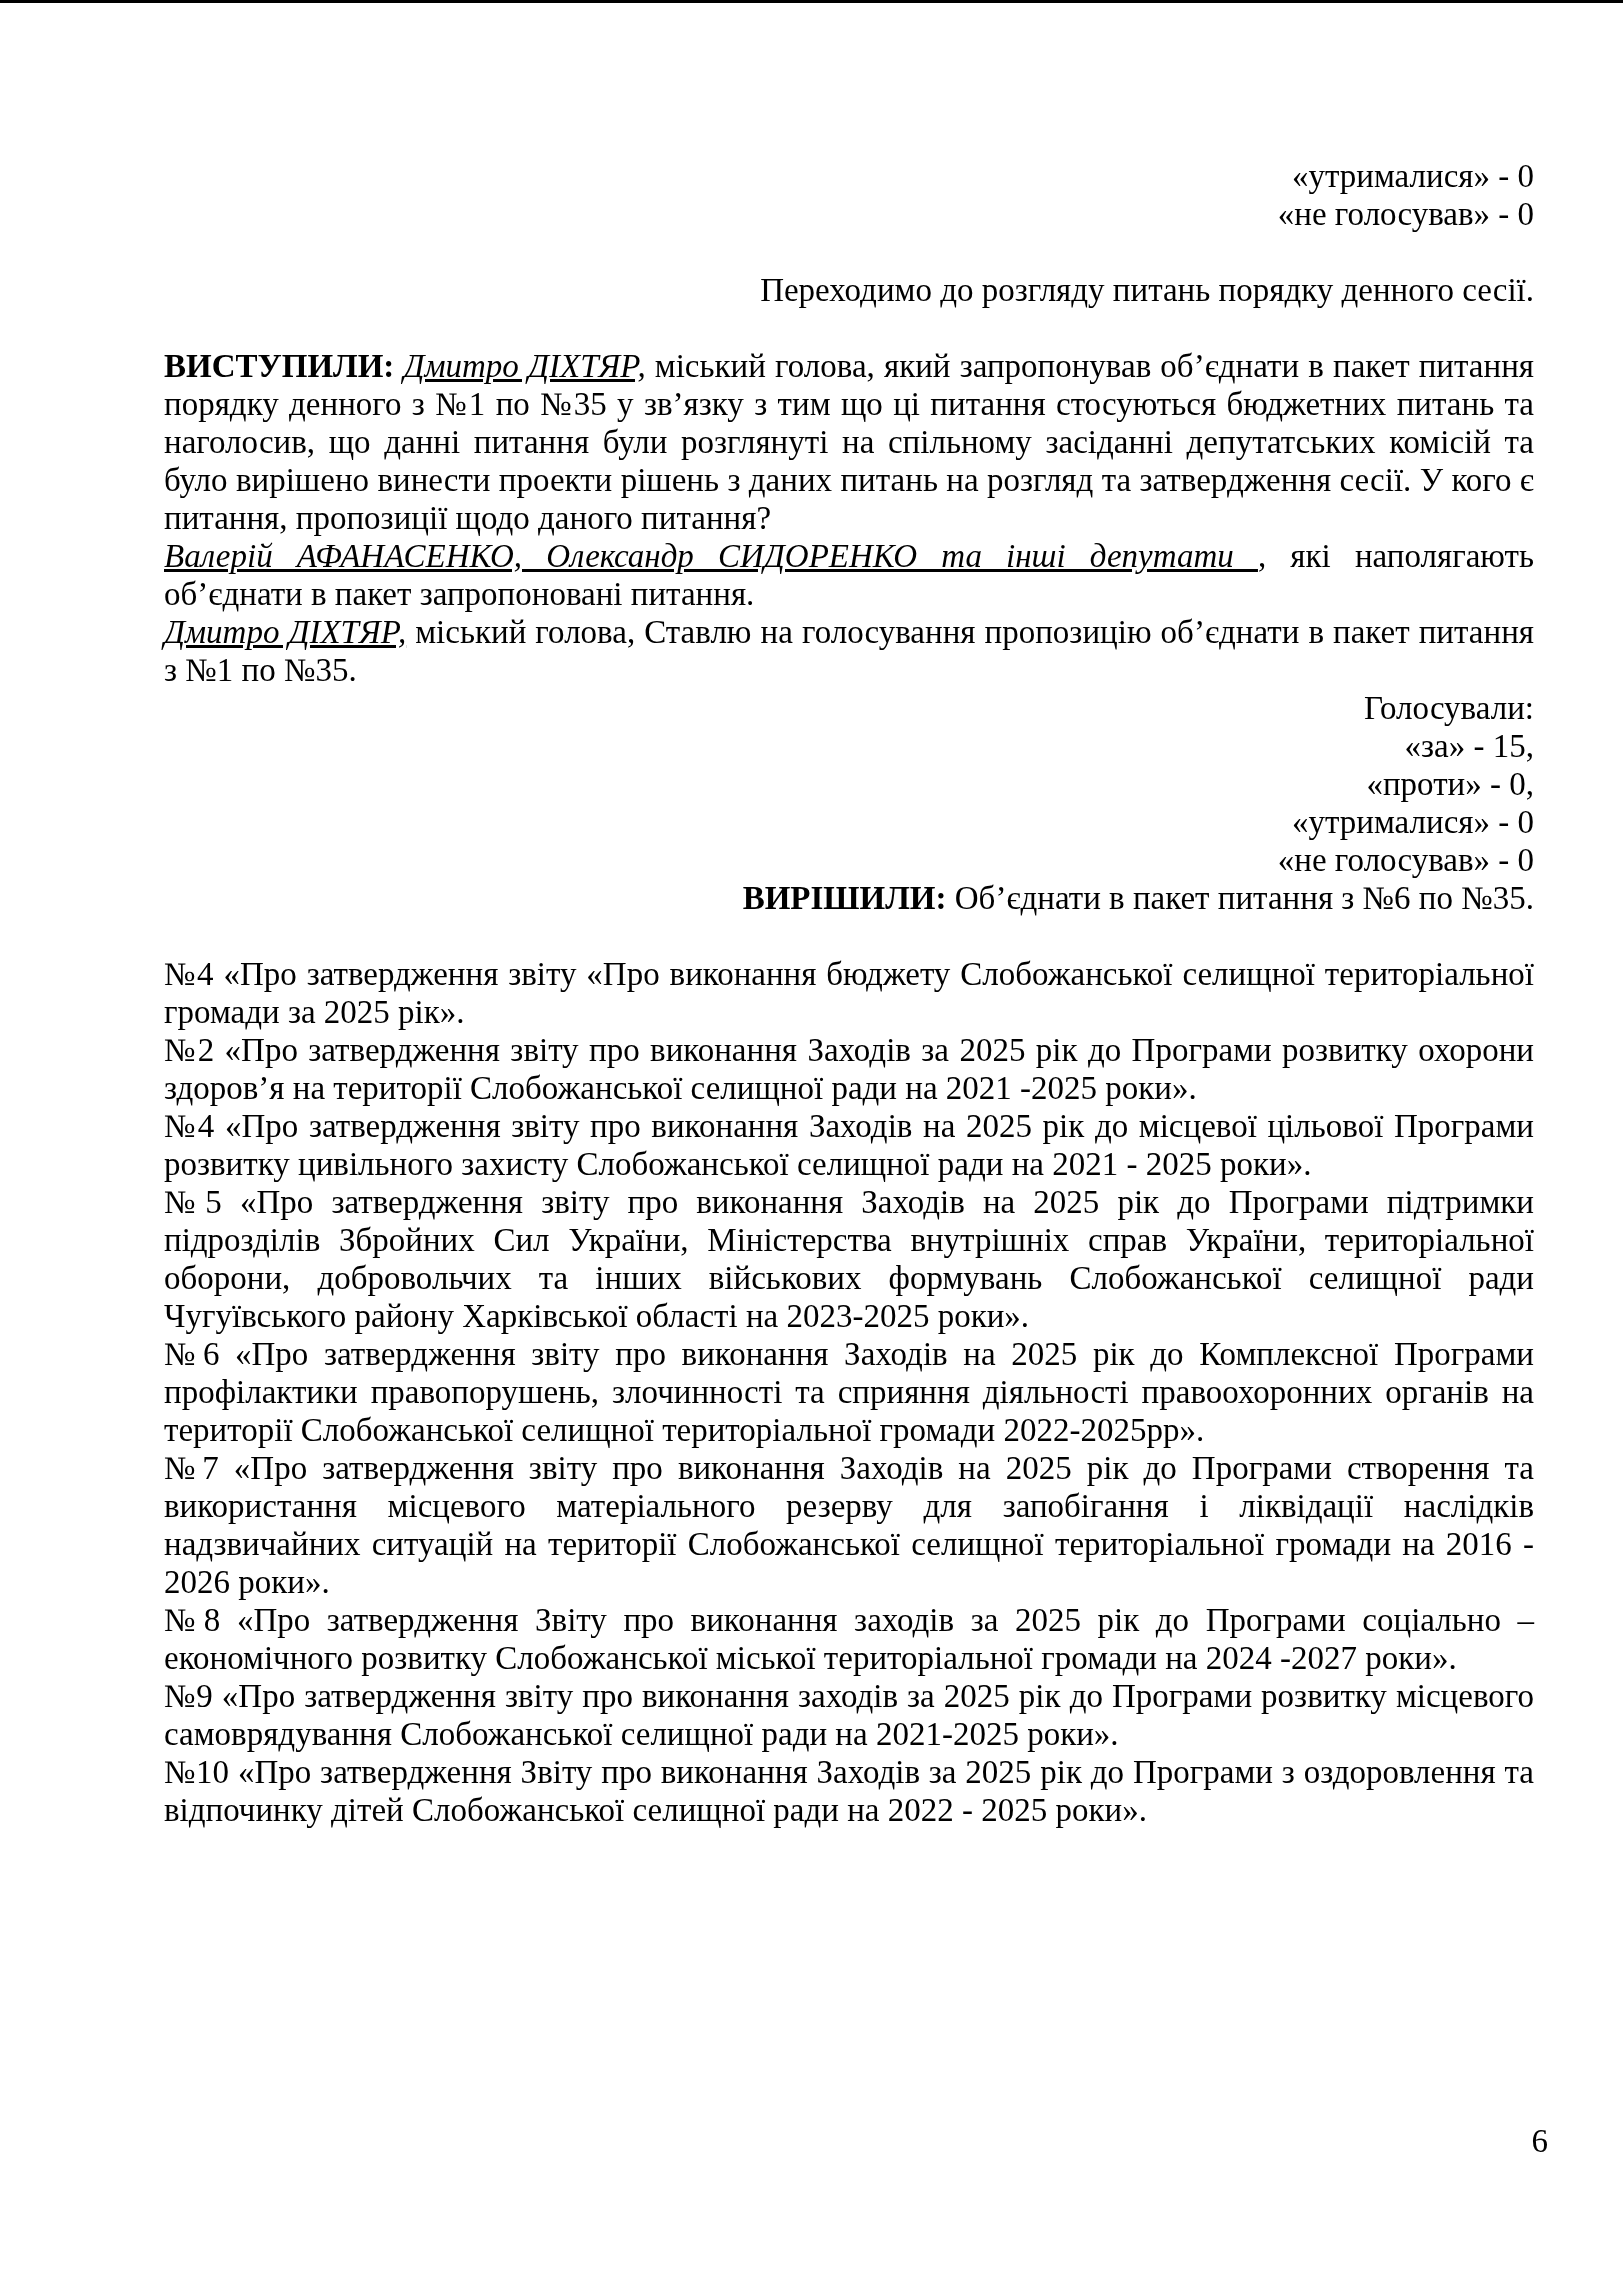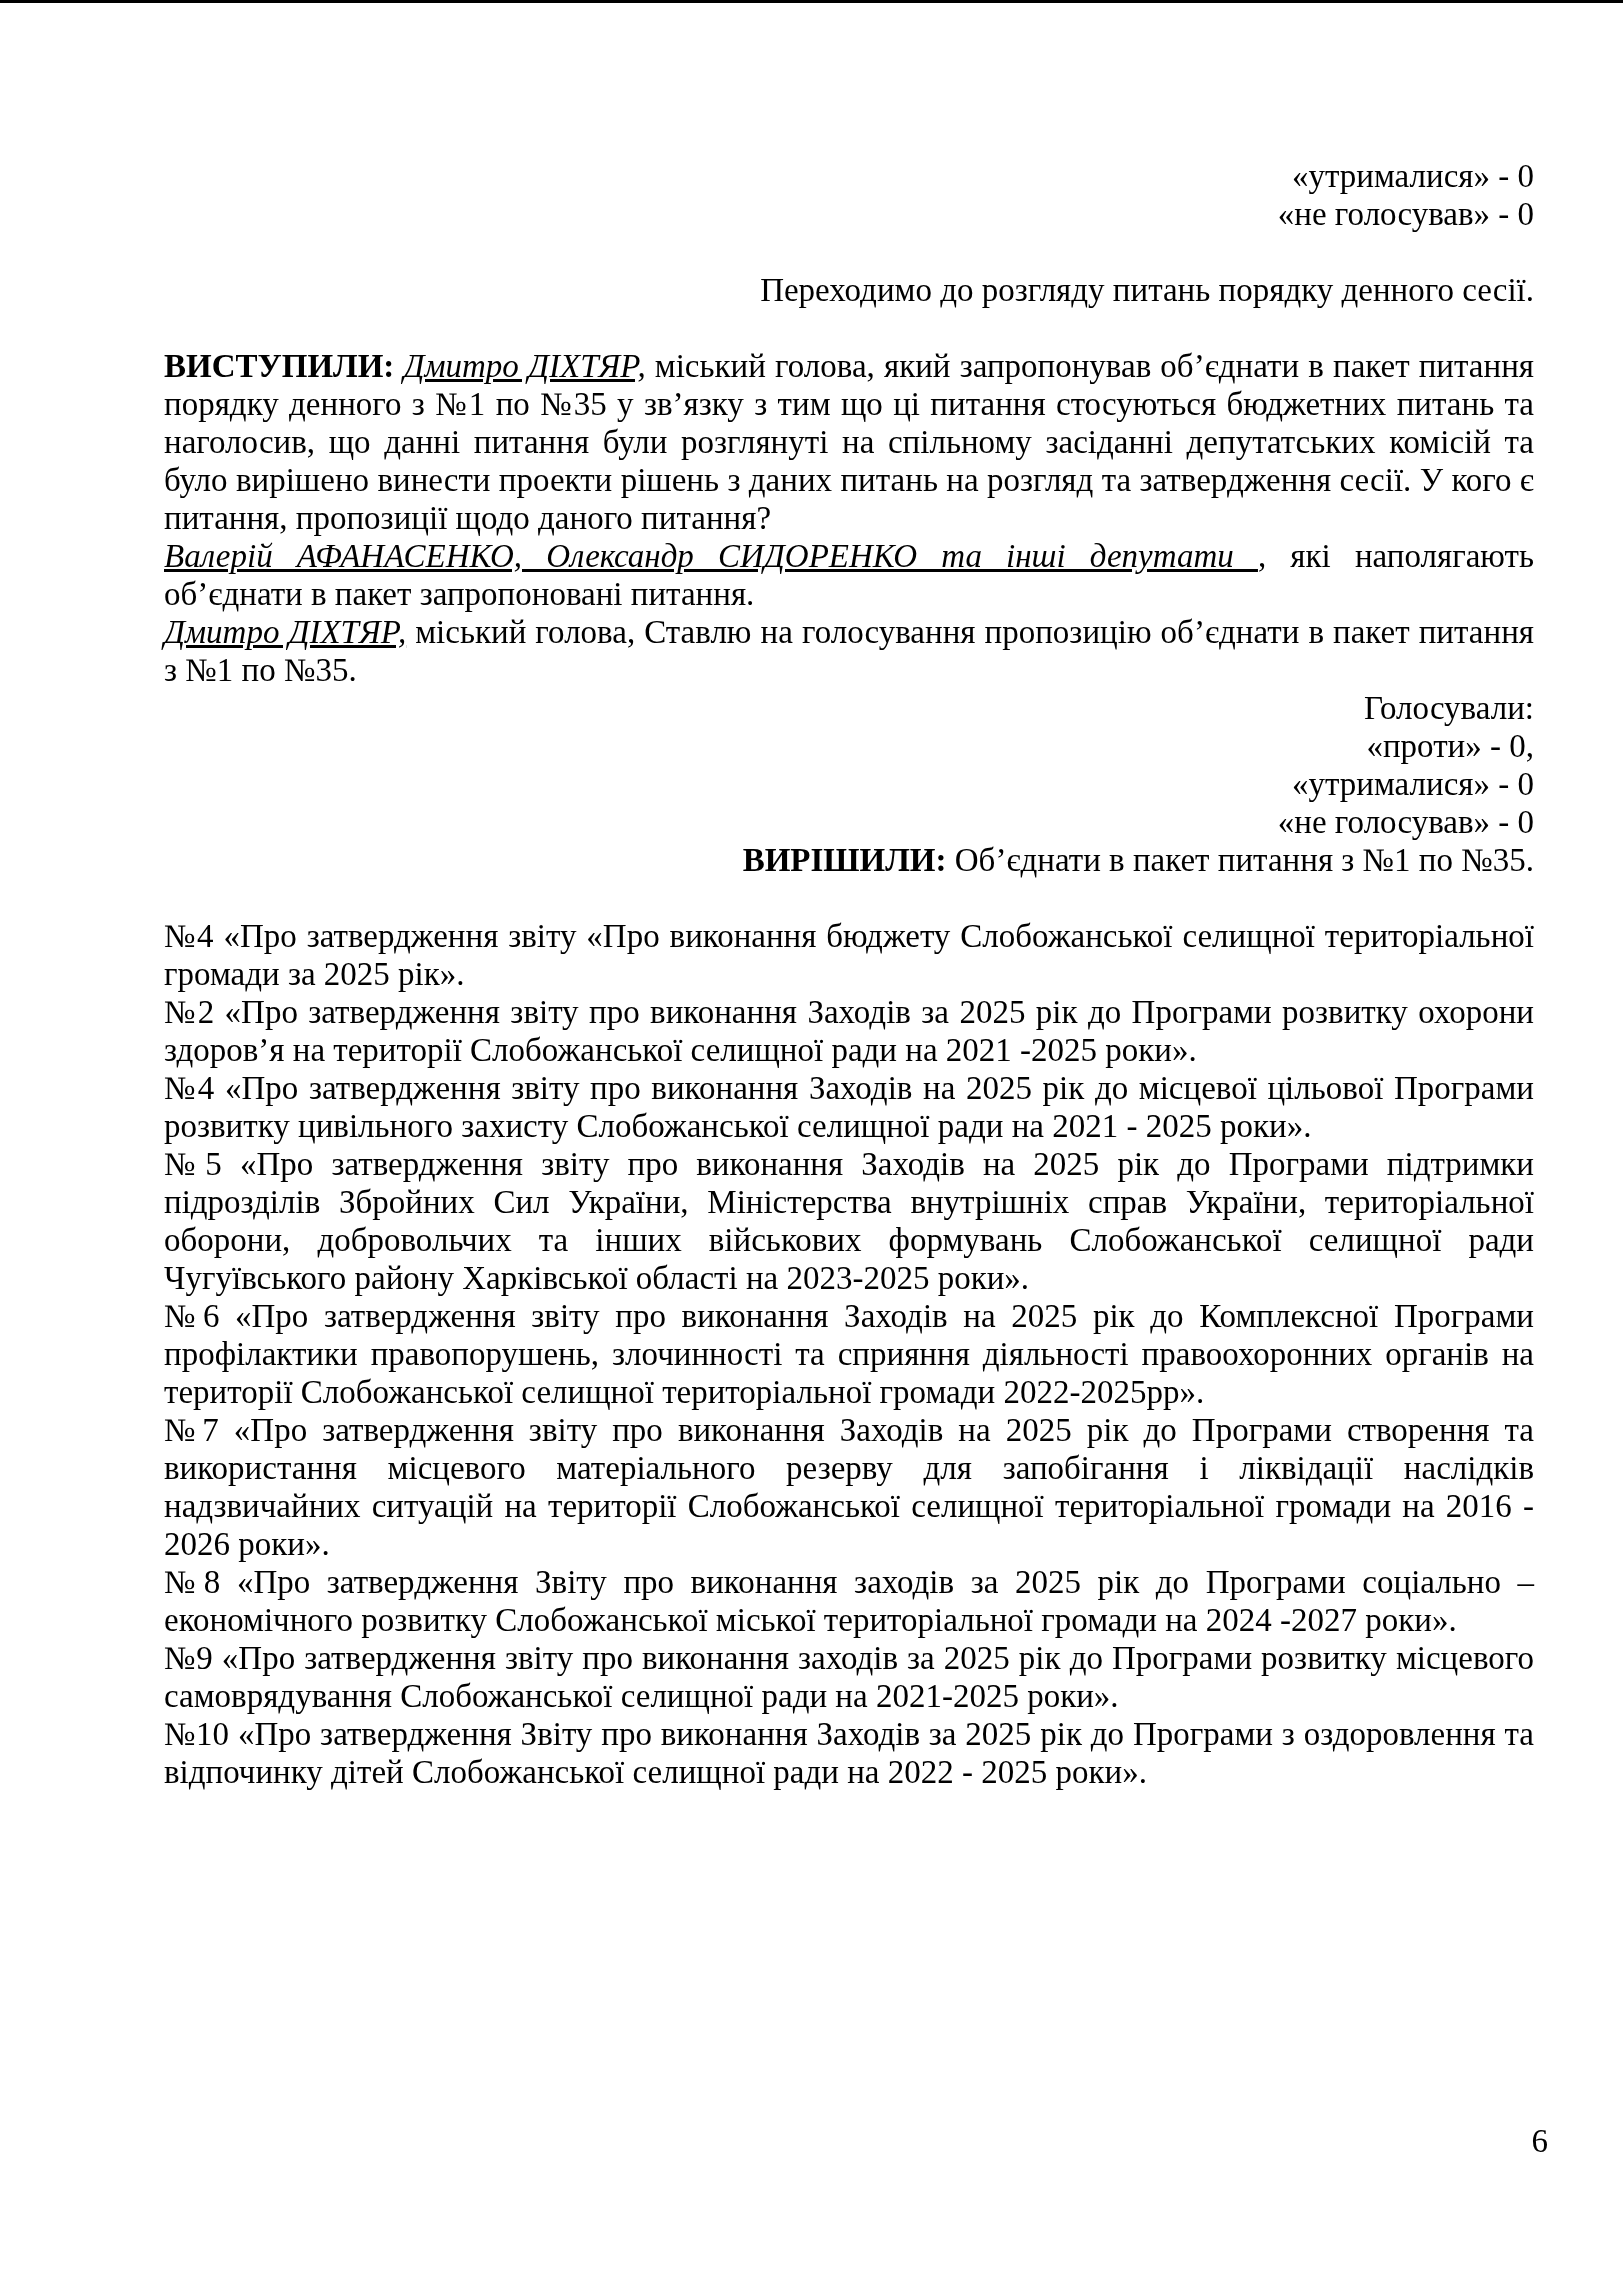--- a/index.html
+++ b/index.html
@@ -59,24 +59,25 @@
   <main class="doc-body" id="doc-body">
       <p class="para nojustify"><span class="run">«утрималися» - 0</span></p>
       <p class="para nojustify"><span class="run">«не голосував» - 0</span></p>
       <p class="para nojustify"></p>
       <p class="para nojustify"><span class="run">Переходимо до розгляду питань порядку денного сесії.</span></p>
       <p class="para nojustify"></p>
       <p class="para"><span class="run bold">ВИСТУПИЛИ:</span><span class="run"> </span><span class="run italic underline">Дмитро ДІХТЯР,</span><span class="run"> міський голова, який запропонував об’єднати в пакет питання порядку денного з №1 по №35 у зв’язку з тим що ці питання стосуються бюджетних питань та наголосив, що данні питання були розглянуті на спільному засіданні депутатських комісій та було вирішено винести проекти рішень з даних питань на розгляд та затвердження сесії. У кого є питання, пропозиції щодо даного питання?</span></p>
       <p class="para"><span class="run italic underline">Валерій АФАНАСЕНКО, Олександр СИДОРЕНКО та інші депутати </span><span class="run">, які наполягають об’єднати в пакет запропоновані питання.</span></p>
       <p class="para"><span class="run italic underline">Дмитро ДІХТЯР,</span><span class="run"> міський голова, Ставлю на голосування пропозицію об’єднати в пакет питання з №1 по №35.</span></p>
       <p class="para nojustify"><span class="run">Голосували:</span></p>
+      <p class="para nojustify"><span class="run">«за» - 15,</span></p>
       <p class="para nojustify"><span class="run">«проти» - 0,</span></p>
       <p class="para nojustify"><span class="run">«утрималися» - 0</span></p>
       <p class="para nojustify"><span class="run">«не голосував» - 0</span></p>
-      <p class="para nojustify"><span class="run bold">ВИРІШИЛИ:</span><span class="run"> Об’єднати в пакет питання з №1 по №35.</span></p>
+      <p class="para nojustify"><span class="run bold">ВИРІШИЛИ:</span><span class="run"> Об’єднати в пакет питання з №6 по №35.</span></p>
       <p class="para nojustify"></p>
       <p class="para"><span class="run">№4 «Про затвердження звіту «Про виконання бюджету Слобожанської селищної територіальної громади за 2025 рік».</span></p>
       <p class="para"><span class="run">№2 «Про затвердження звіту про виконання Заходів за 2025 рік до Програми розвитку охорони здоров’я на території Слобожанської селищної ради на 2021 -2025 роки».</span></p>
       <p class="para"><span class="run">№4 «Про затвердження звіту про виконання Заходів на 2025 рік до місцевої цільової Програми розвитку цивільного захисту Слобожанської селищної ради на 2021 - 2025 роки».</span></p>
       <p class="para"><span class="run">№5 «Про затвердження звіту про виконання Заходів на 2025 рік до Програми підтримки підрозділів Збройних Сил України, Міністерства внутрішніх справ України, територіальної оборони, добровольчих та інших військових формувань Слобожанської селищної ради Чугуївського району Харківської області на 2023-2025 роки».</span></p>
       <p class="para"><span class="run">№6 «Про затвердження звіту про виконання Заходів на 2025 рік до Комплексної Програми профілактики правопорушень, злочинності та сприяння діяльності правоохоронних органів на території Слобожанської селищної територіальної громади 2022-2025рр».</span></p>
       <p class="para"><span class="run">№7 «Про затвердження звіту про виконання Заходів на 2025 рік до Програми створення та використання місцевого матеріального резерву для запобігання і ліквідації наслідків надзвичайних ситуацій на території Слобожанської селищної територіальної громади на 2016 - 2026 роки».</span></p>
       <p class="para"><span class="run">№8 «Про затвердження Звіту про виконання заходів за 2025 рік до Програми соціально – економічного розвитку Слобожанської міської територіальної громади на 2024 -2027 роки».</span></p>
       <p class="para"><span class="run">№9 «Про затвердження звіту про виконання заходів за 2025 рік до Програми розвитку місцевого самоврядування Слобожанської селищної ради на 2021-2025 роки».</span></p>
       <p class="para"><span class="run">№10 «Про затвердження Звіту про виконання Заходів за 2025 рік до Програми з оздоровлення та відпочинку дітей Слобожанської селищної ради на 2022 - 2025 роки».</span></p>

